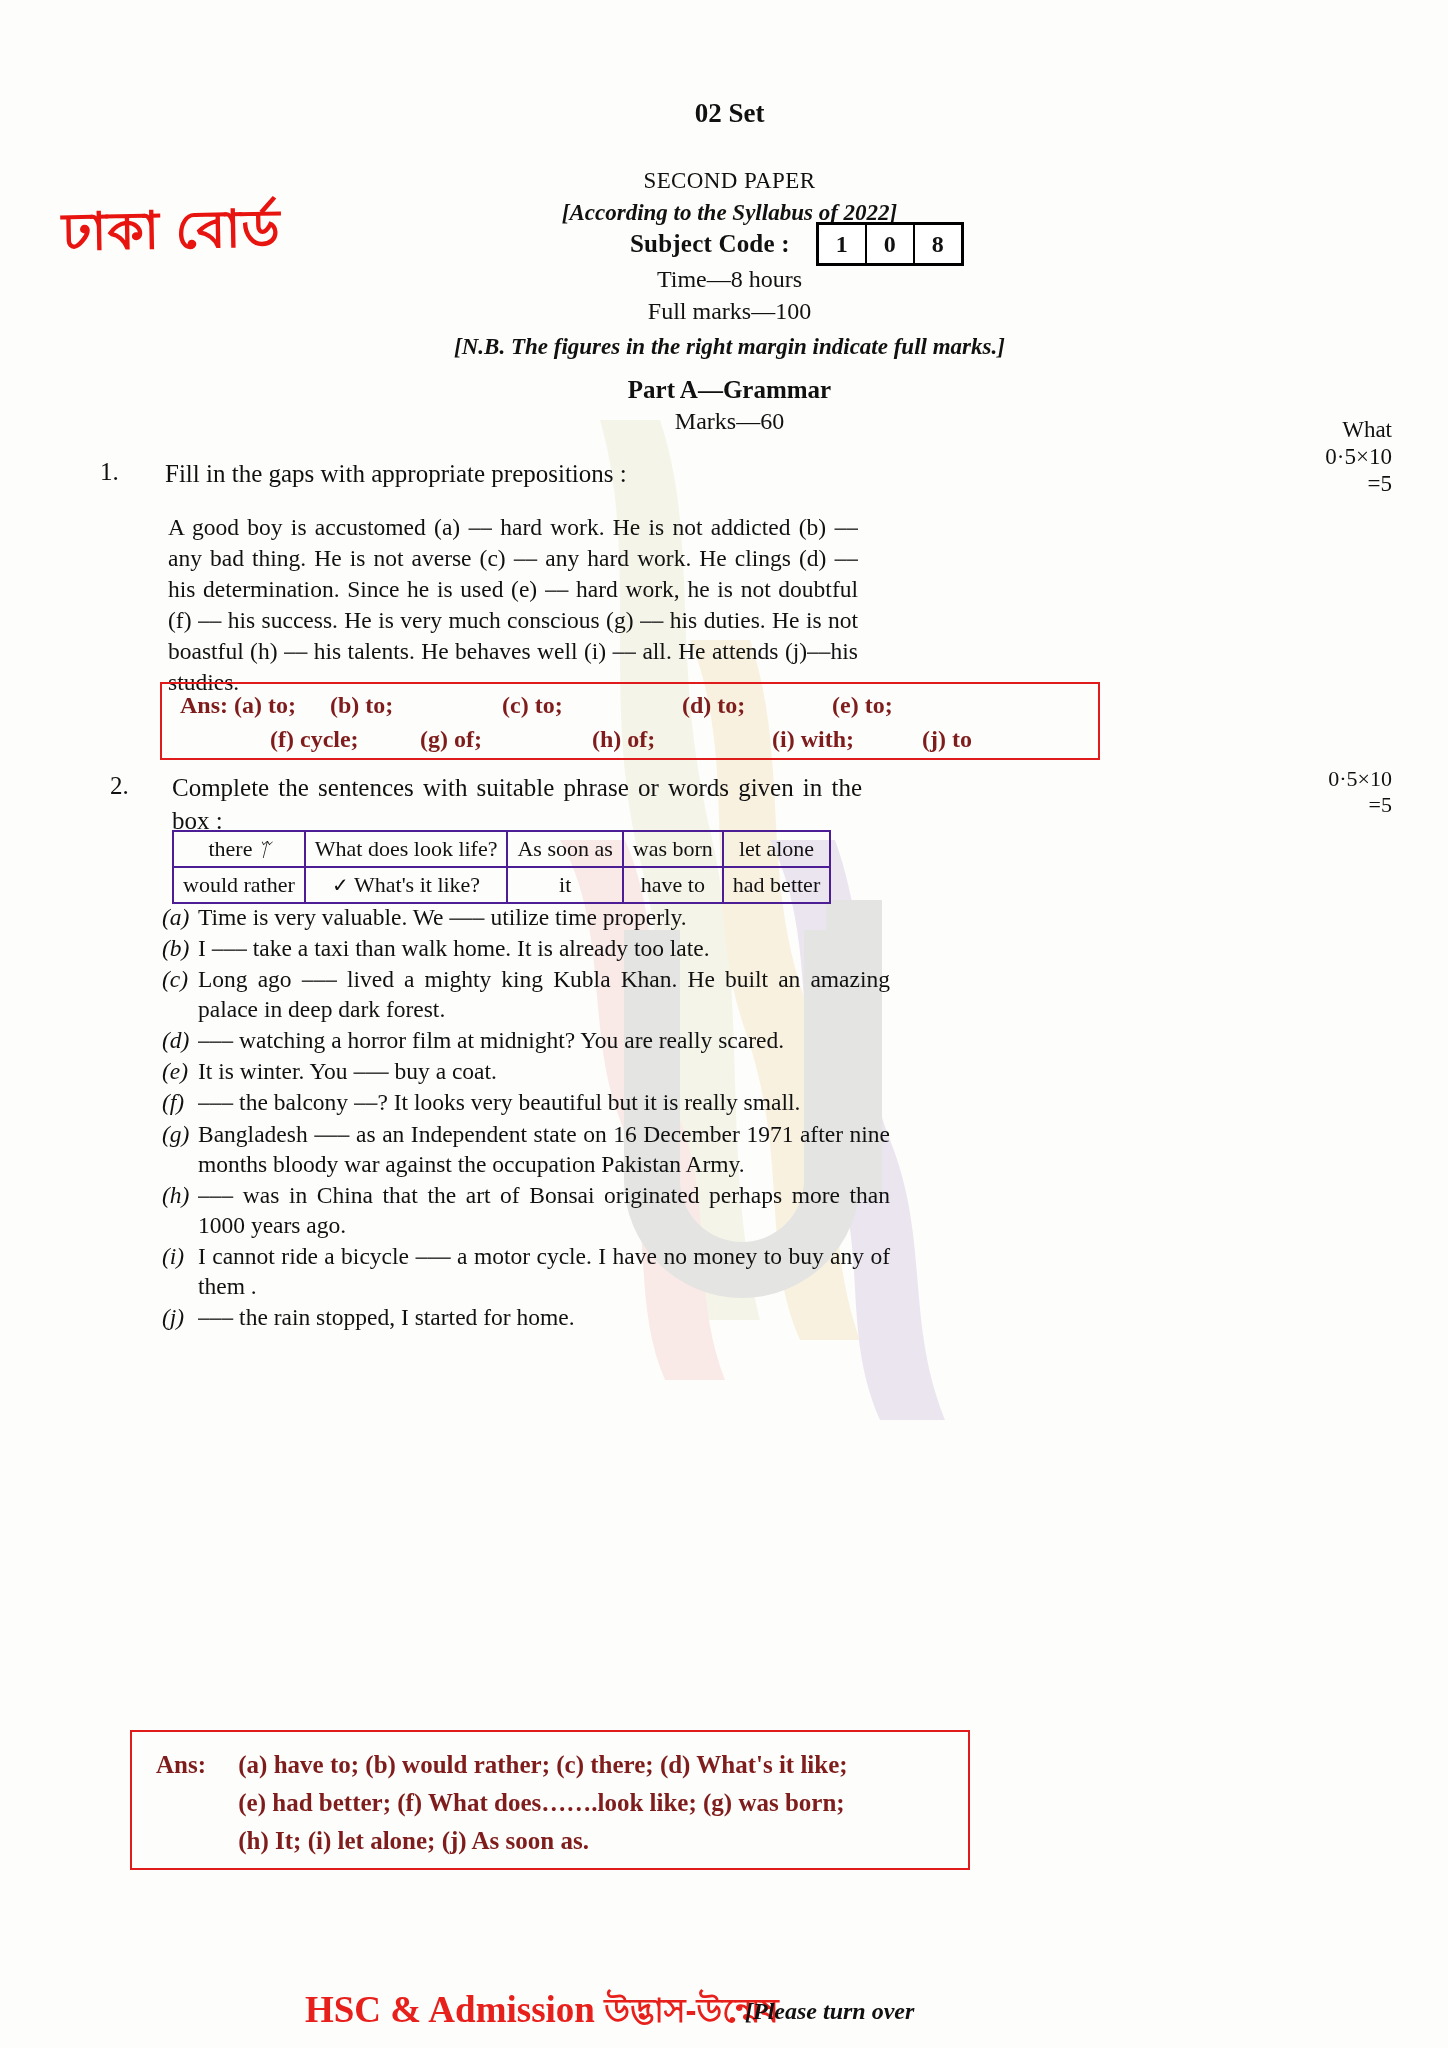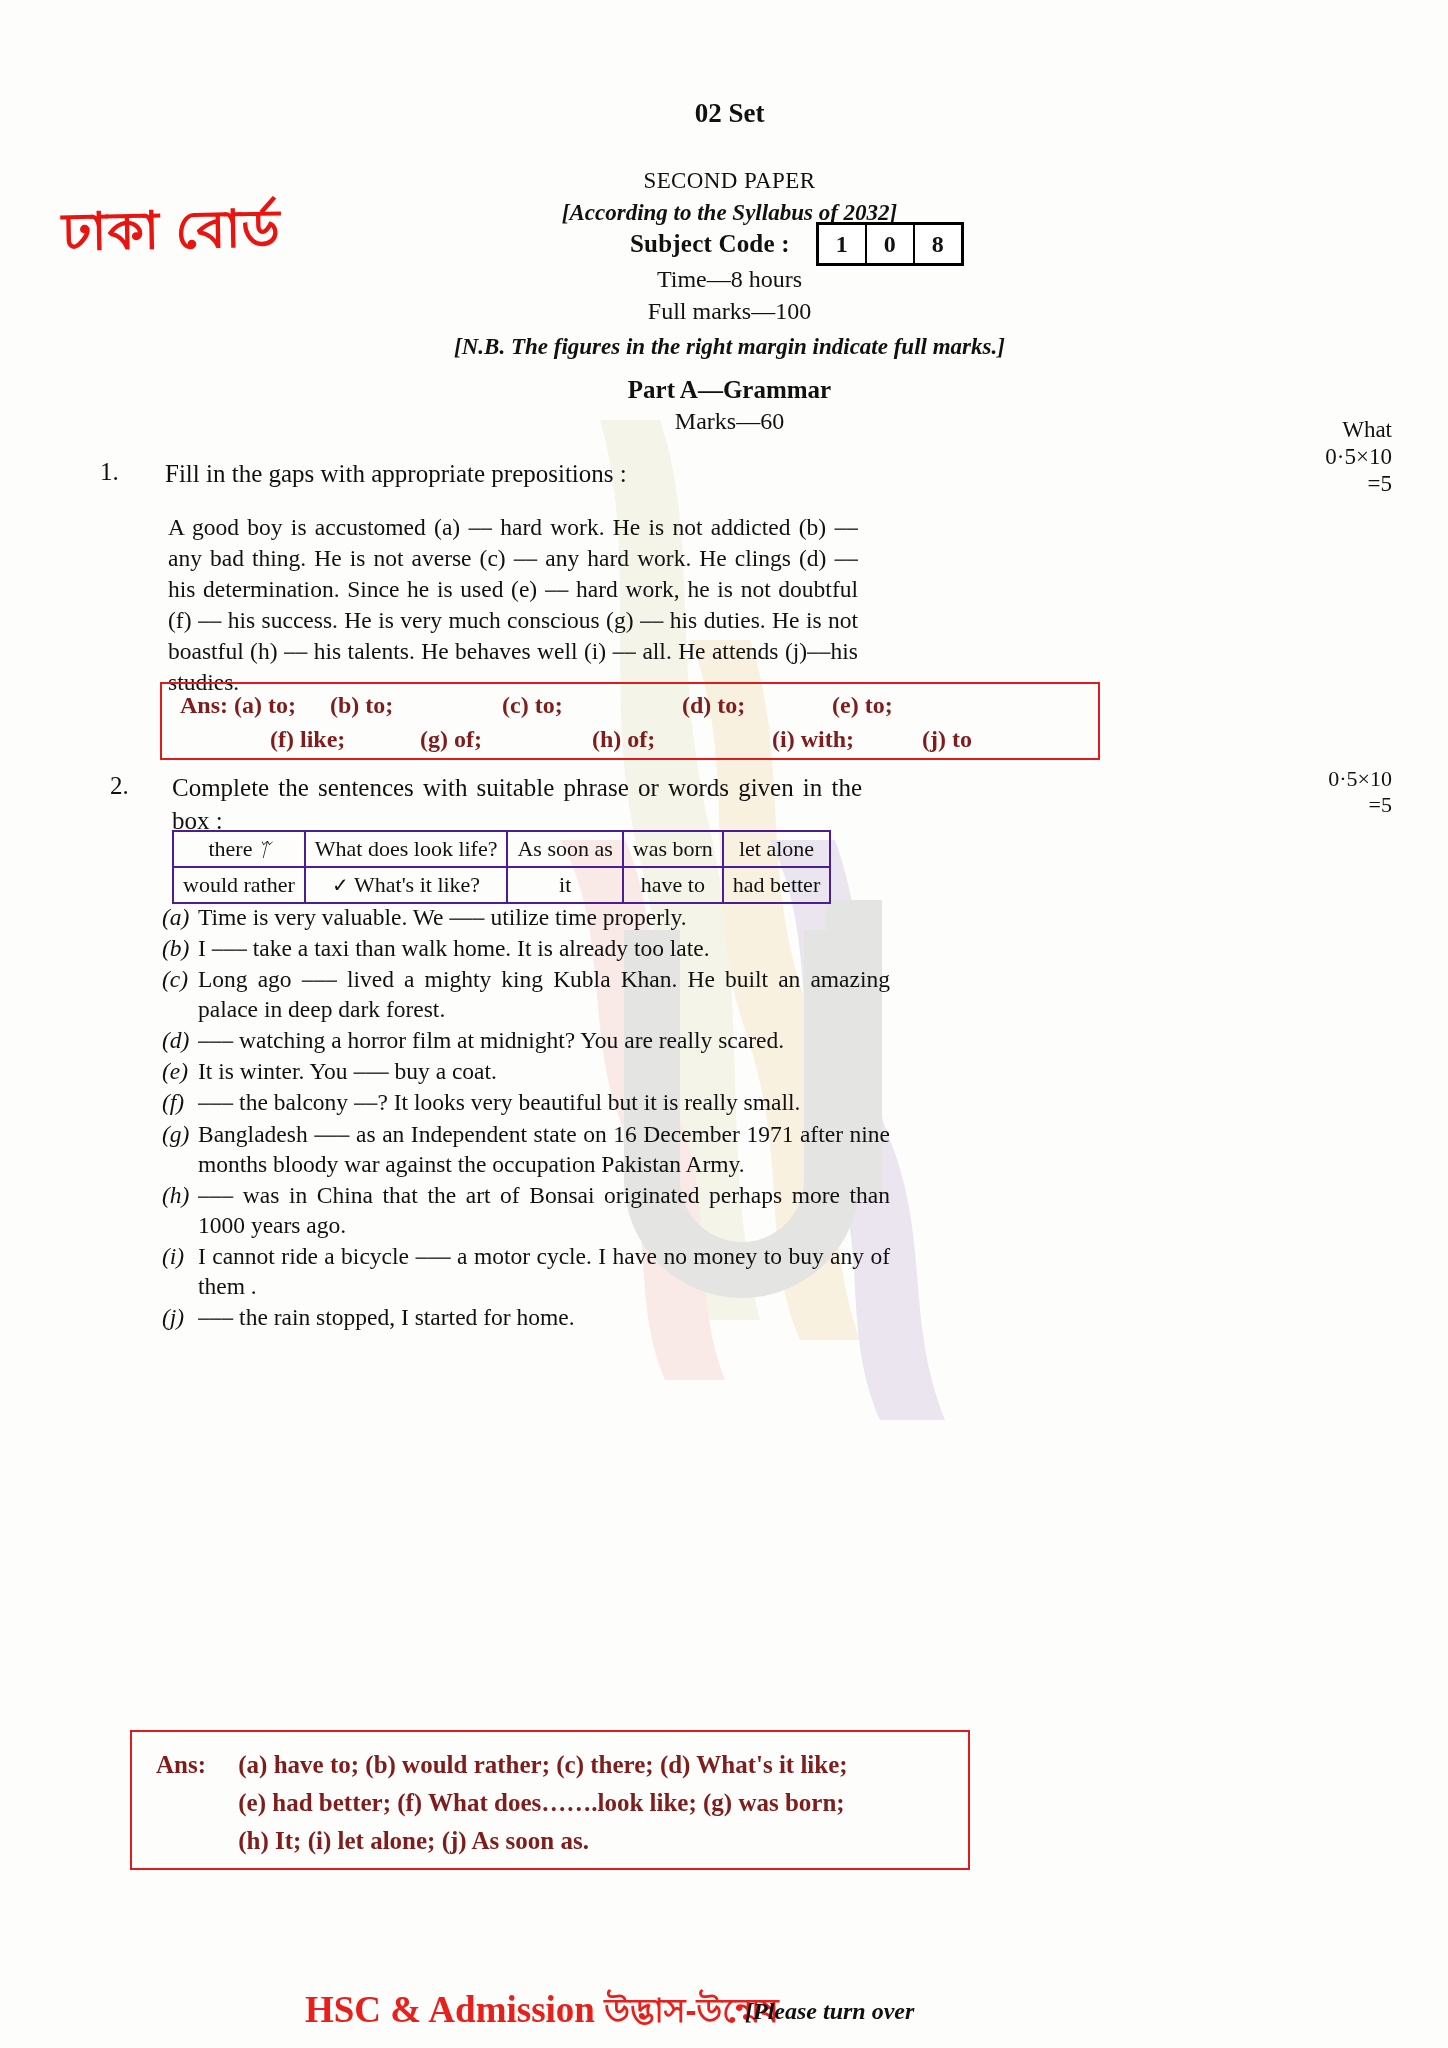--- a/index.html
+++ b/index.html
@@ -282,21 +282,21 @@
     <path d="M770 840 C820 940 790 1050 830 1150 C870 1250 840 1330 880 1420 L945 1420 C905 1320 930 1240 890 1140 C850 1040 875 950 835 840 Z" fill="#ded2e8"></path>
     <path d="M560 840 C610 930 585 1030 620 1120 C655 1210 630 1300 665 1380 L725 1380 C690 1290 715 1210 680 1120 C645 1030 665 930 625 840 Z" fill="#f7dcd7"></path>
     <path d="M742 1180 m-118 0 a118 118 0 1 0 236 0 l0 -250 -56 0 0 250 a62 62 0 1 1 -124 0 l0 -250 -56 0 z" fill="#d0d0d0"></path>
     <rect x="826" y="900" width="56" height="300" fill="#d0d0d0"></rect>
   </svg>
 
   <div class="board-stamp">ঢাকা বোর্ড</div>
 
   <div class="hdr-center set-line">02 Set</div>
   <div class="hdr-center paper-line">SECOND PAPER</div>
-  <div class="hdr-center syllabus-line">[According to the Syllabus of 2032]</div>
+  <div class="hdr-center syllabus-line">[According to the Syllabus of 2022]</div>
 
   <div class="subject-code-wrap">
     <span class="subject-code-label">Subject Code :</span>
     <span class="code-boxes">
       <span class="code-cell">1</span>
       <span class="code-cell">0</span>
       <span class="code-cell">8</span>
     </span>
   </div>
 
@@ -327,21 +327,21 @@
       <span class="c0">
         <span>Ans:</span>
         <span>(a) to;</span>
       </span>
       <span class="c1">(b) to;</span>
       <span class="c2">(c) to;</span>
       <span class="c3">(d) to;</span>
       <span class="c4">(e) to;</span>
     </div>
     <div class="row indent">
-      <span class="c0">(f) like;</span>
+      <span class="c0">(f) cycle;</span>
       <span class="c1">(g) of;</span>
       <span class="c2">(h) of;</span>
       <span class="c3">(i) with;</span>
       <span class="c4">(j) to</span>
     </div>
   </div>
 
   <div class="q-num" id="q2-num">2.</div>
   <div class="q-stem" id="q2-stem">Complete the sentences with suitable phrase or words given in the box :</div>
 

